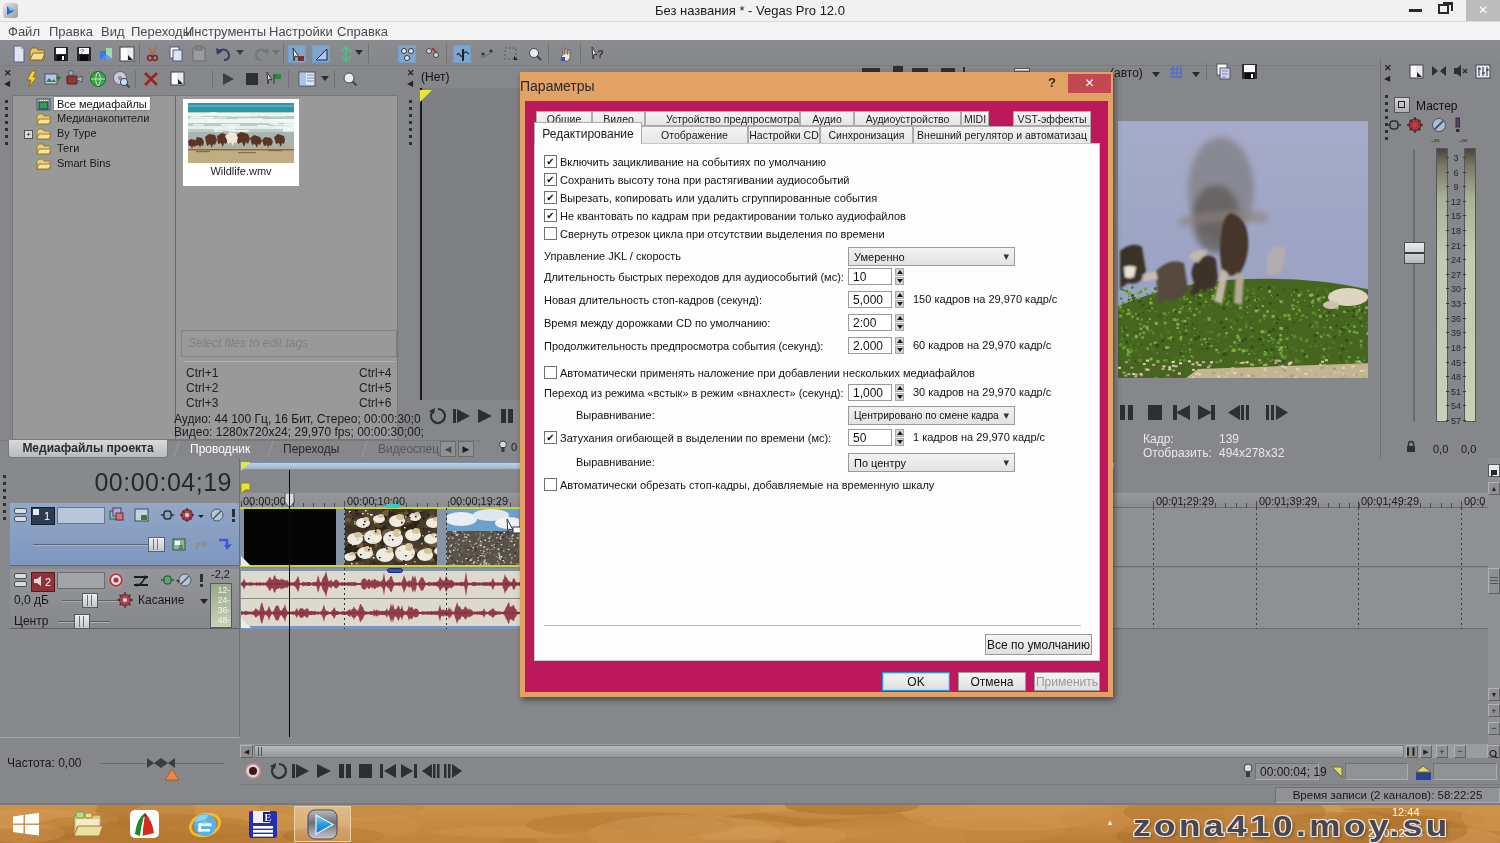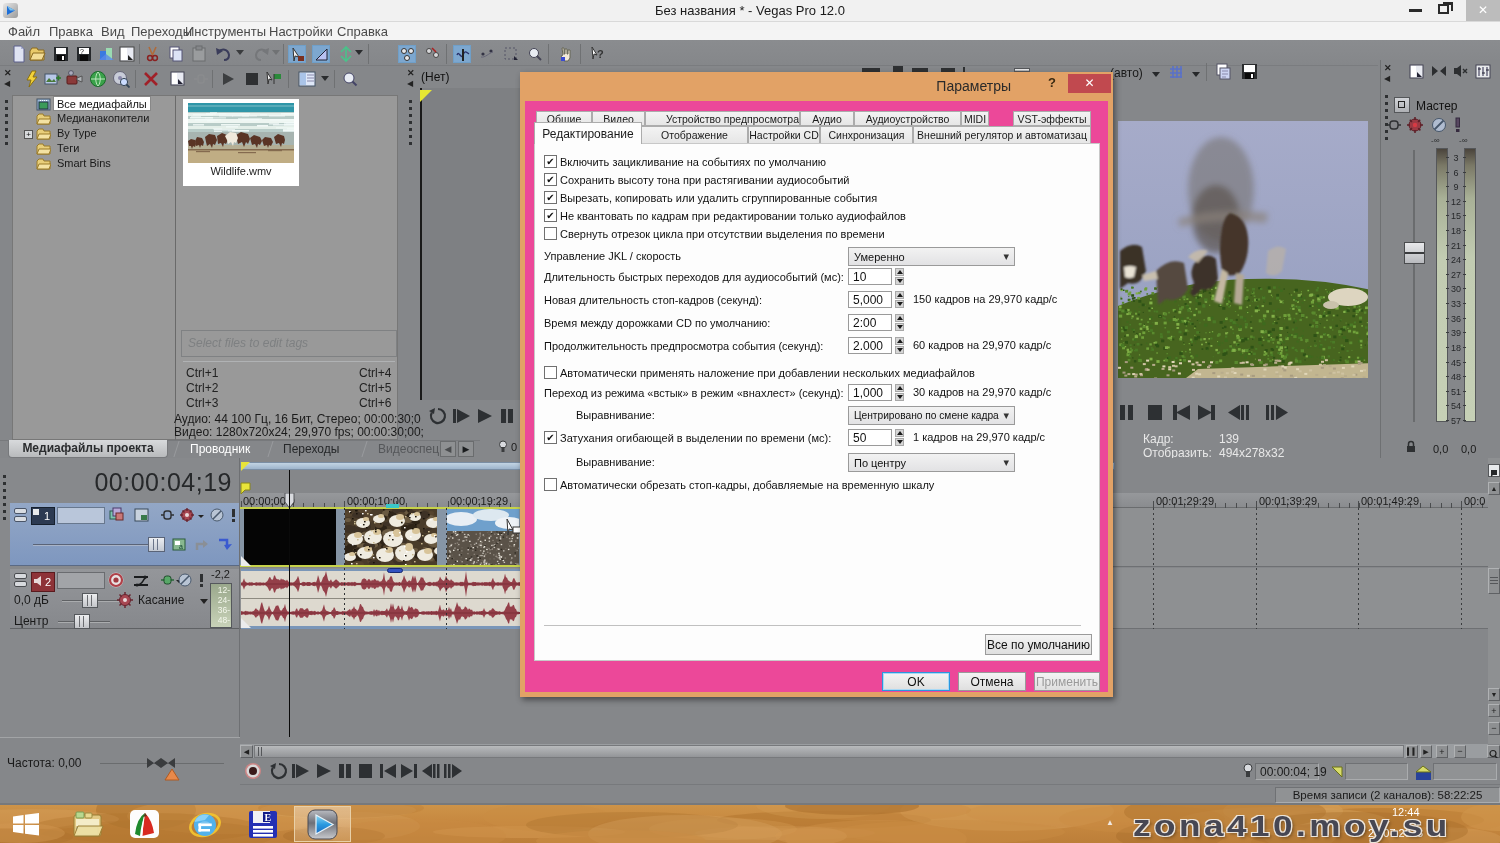--- a/index.html
+++ b/index.html
@@ -12,24 +12,24 @@
 #titletext { left:0; top:3px; width:1500px; text-align:center; font-size:13px; color:#1a1a1a; }
 #menubar { left:0; top:22px; width:1500px; height:18px; background:#f4f4f4; }
 .menuitem { position:absolute; top:24px; font-size:13px; color:#4a4a4a; }
 #toolbar { left:0; top:40px; width:1500px; height:26px; background:linear-gradient(#8a8c8f,#85878a); border-bottom:1px solid #7a7c7f; }
 
 .panelbar-x { font-size:9px; color:#222; font-weight:bold; }
 .sunken { background:#909294; border:1px solid #6f7174; border-right-color:#aaacae; border-bottom-color:#aaacae; }
 .raised { background:#8e9092; border:1px solid #b0b2b4; border-right-color:#5f6164; border-bottom-color:#5f6164; }
 
 #dialog { left:520px; top:72px; width:593px; height:625px; background:#e2a266; box-shadow:2px 3px 6px rgba(0,0,0,0.45); }
-#dlgtitletext { left:0; top:6px; width:491px; text-align:right; font-size:14px; color:#2a2a2a; }
+#dlgtitletext { left:0; top:6px; width:491px; text-align:left; font-size:14px; color:#2a2a2a; }
 #dlgclose { left:548px; top:2px; width:43px; height:19px; background:#c1494f; color:#fff; text-align:center; font-size:12px; line-height:19px; }
 #dlghelp { left:524px; top:3px; width:16px; height:16px; color:#3a2a12; font-weight:bold; font-size:13px; text-align:center; }
-#dlgbody { left:5px; top:29px; width:583px; height:591px; background:#ec4899; }
+#dlgbody { left:5px; top:29px; width:583px; height:591px; background:#be185d; }
 .tab { position:absolute; height:15px; background:linear-gradient(#f3f3f3,#e6e6e6); border:1px solid #acacac; font-size:10.5px; color:#1a1a1a; text-align:center; padding-top:1px; overflow:hidden; white-space:nowrap; }
 .tabr2 { height:18px; padding-top:2px; }
 .tabsel { background:#fdfdfd; height:22px; z-index:5; border-bottom:none; padding-top:4px; font-size:12px; }
 #tabpage { left:9px; top:42px; width:566px; height:518px; background:#fdfdfd; border:1px solid #c8c8c8; }
 .ck { position:absolute; width:13px; height:13px; background:#fff; border:1px solid #707070; font-size:10px; line-height:12px; text-align:center; color:#111; }
 .lbl { position:absolute; font-size:11px; color:#111; }
 .spin { position:absolute; width:44px; height:17px; background:#fff; border:1px solid #9a9a9a; font-size:12px; color:#111; padding:1px 0 0 4px; }
 .spinbtn { position:absolute; width:9px; height:17px; }
 .spinbtn:before { content:""; position:absolute; top:0; left:0; width:7px; height:6px; background:#d6d6d6; border:1px solid #a8a8a8; }
 .spinbtn:after { content:""; position:absolute; bottom:0; left:0; width:7px; height:6px; background:#d6d6d6; border:1px solid #a8a8a8; }

